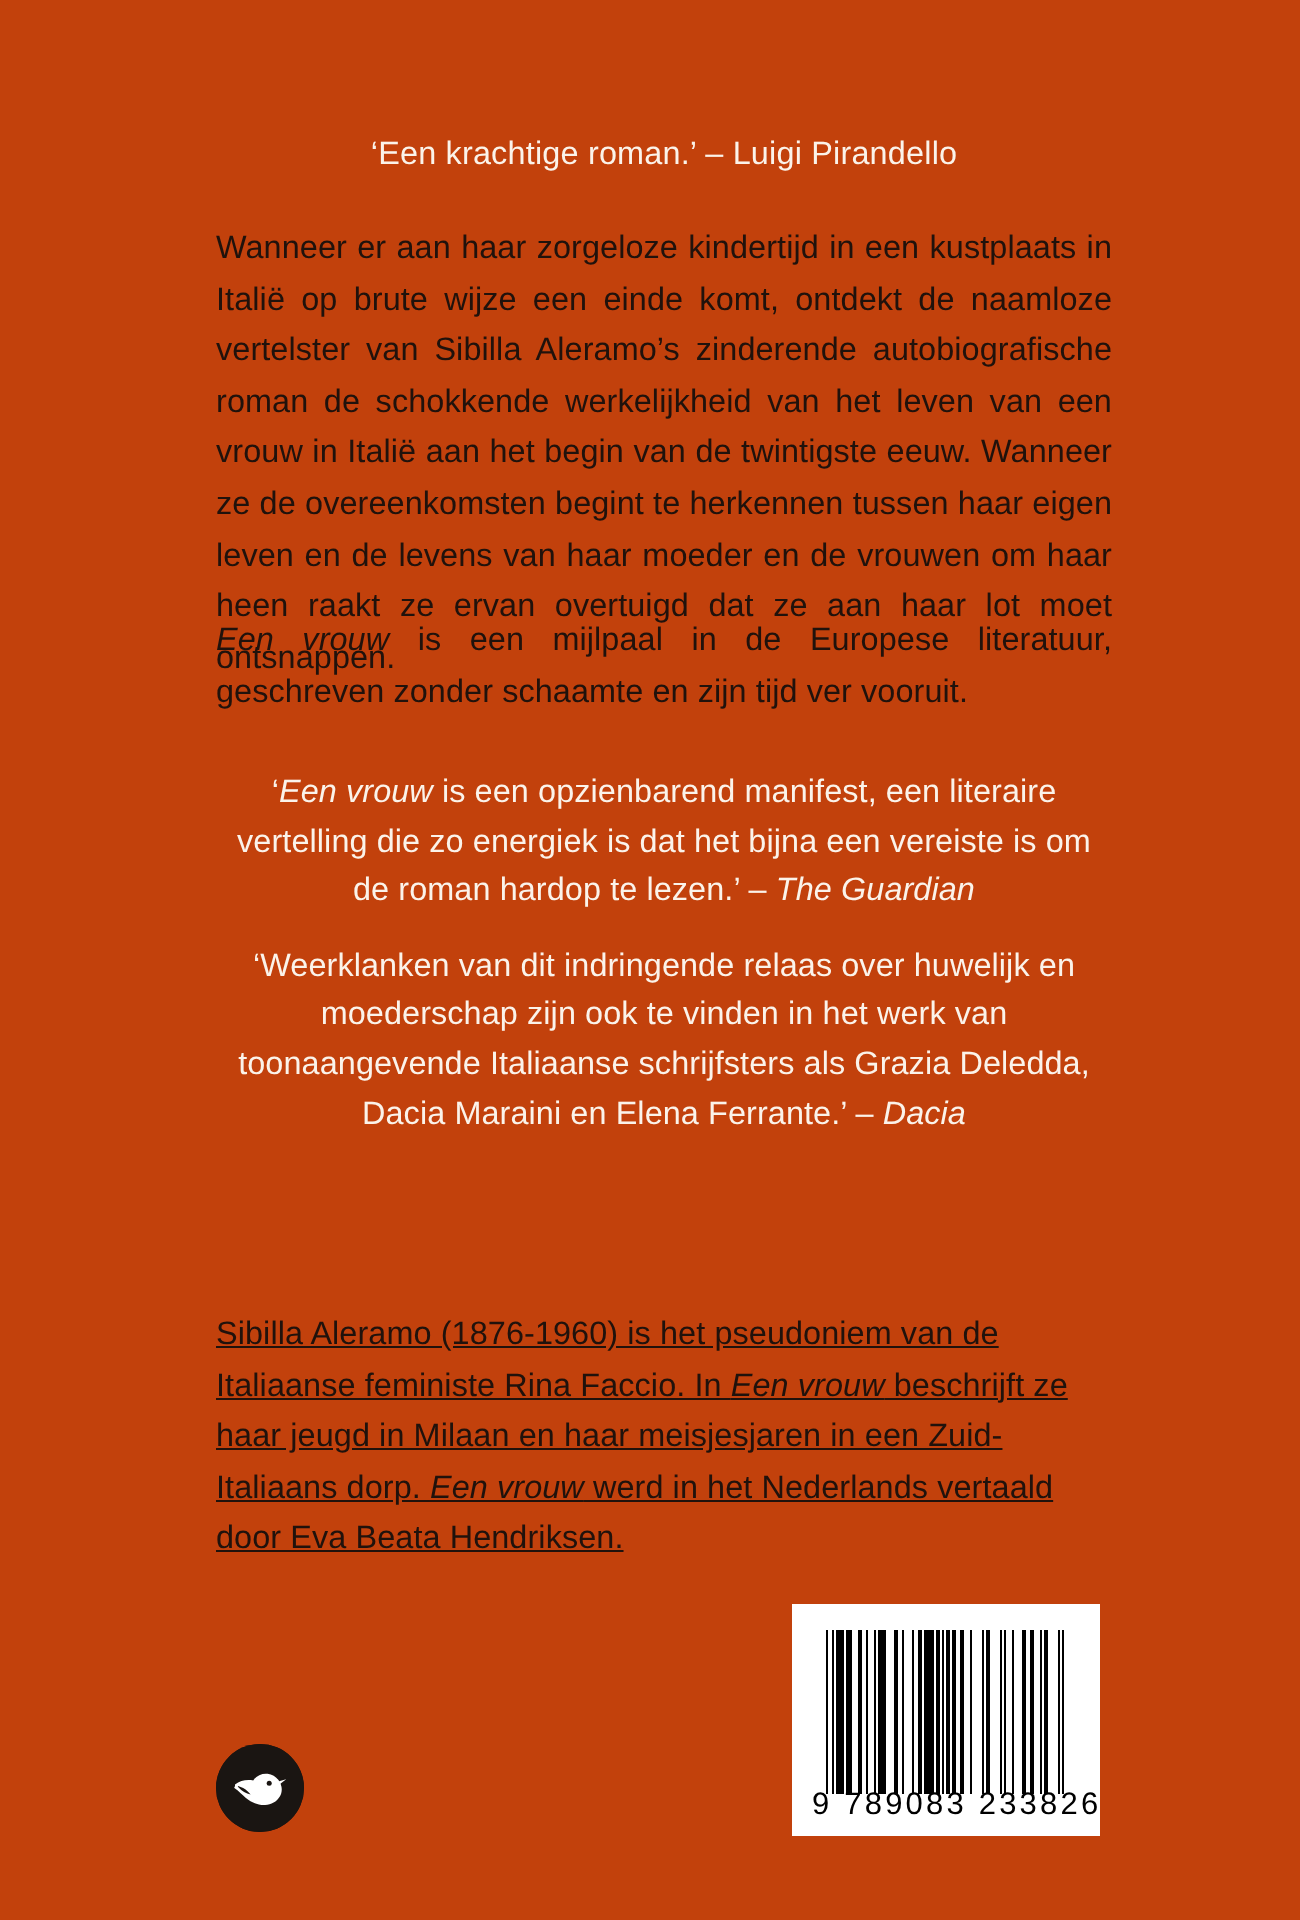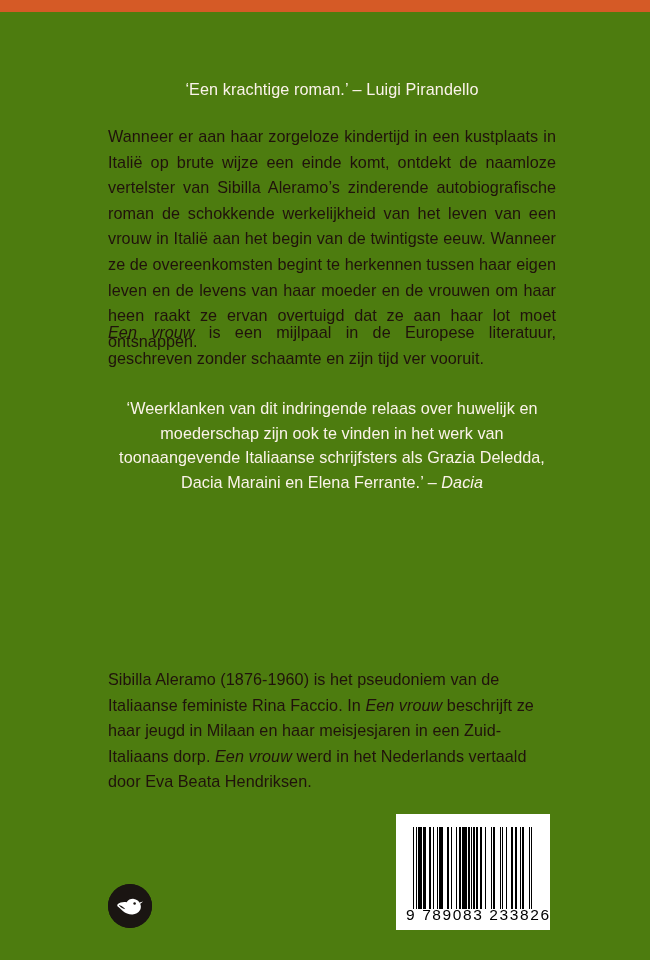--- a/index.html
+++ b/index.html
@@ -11,22 +11,21 @@
     height: 960px;
     background: #d55a26;
     font-family: "Liberation Sans", sans-serif;
     overflow: hidden;
     position: relative;
   }
 
   .cover {
     position: absolute;
     inset: 0;
-    background: #4d7c0f;
-    margin-top: 12px;
+    background: #c2410c;
   }
 
   .content {
     position: absolute;
     left: 108px;
     top: 0;
     width: 448px;
     height: 960px;
   }
 
@@ -79,20 +78,21 @@
   .bio {
     position: absolute;
     left: 0;
     top: 655px;
     width: 450px;
     color: #20120c;
     font-size: 16.2px;
     line-height: 25.6px;
     text-align: left;
     letter-spacing: 0.05px;
+    text-decoration: underline;
   }
   .bio em { font-style: italic; }
 
   
   .publisher {
     position: absolute;
     left: 108px;
     top: 872px;
     display: flex;
     align-items: center;
@@ -165,20 +165,23 @@
     <div class="top-endorsement">‘Een krachtige roman.’ – Luigi Pirandello</div>
 
     <div class="blurb blurb-1">Wanneer er aan haar zorgeloze kindertijd in een kustplaats in Italië op brute wijze een einde komt, ontdekt de naamloze vertelster van Sibilla Aleramo’s zinderende autobiografische roman de schokkende werkelijkheid van het leven van een vrouw in Italië aan het begin van de twintigste eeuw. Wanneer ze de overeenkomsten begint te herkennen tussen haar eigen leven en de levens van haar moeder en de vrouwen om haar heen raakt ze ervan overtuigd dat ze aan haar lot moet ontsnappen.</div>
 
     <div class="blurb blurb-2">
       <em>Een vrouw</em><span> is een mijlpaal in de Europese literatuur, geschreven zonder schaamte en zijn tijd ver vooruit.</span>
     </div>
 
     <div class="quotes">
 
+      <div class="quote">
+        <span>‘</span><em>Een vrouw</em><span> is een opzienbarend manifest, een literaire vertelling die zo energiek is dat het bijna een vereiste is om de roman hardop te lezen.’ – </span><em>The Guardian</em>
+      </div>
 
 
       <div class="quote">
         <span>‘Weerklanken van dit indringende relaas over huwelijk en moederschap zijn ook te vinden in het werk van toonaangevende Italiaanse schrijfsters als Grazia Deledda, Dacia Maraini en Elena Ferrante.’ – </span><em></em><span></span><em>Dacia</em>
       </div>
 
     </div>
 
     <div class="bio">
       <span>Sibilla Aleramo (1876-1960) is het pseudoniem van de Italiaanse feministe Rina Faccio. In </span><em>Een vrouw</em><span> beschrijft ze haar jeugd in Milaan en haar meisjesjaren in een Zuid-Italiaans dorp. </span><em>Een vrouw</em><span> werd in het Nederlands vertaald door Eva Beata Hendriksen.</span>

